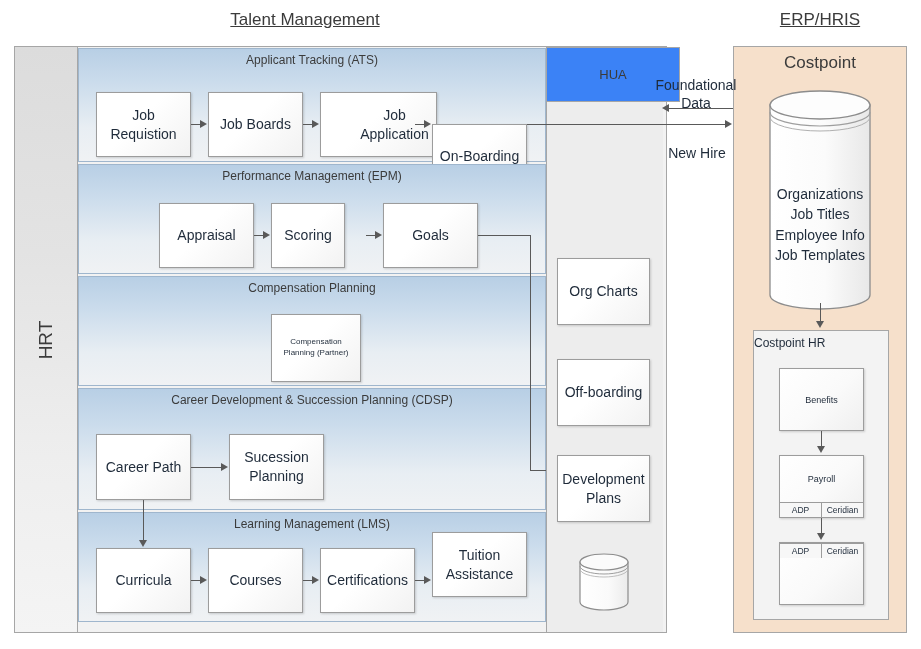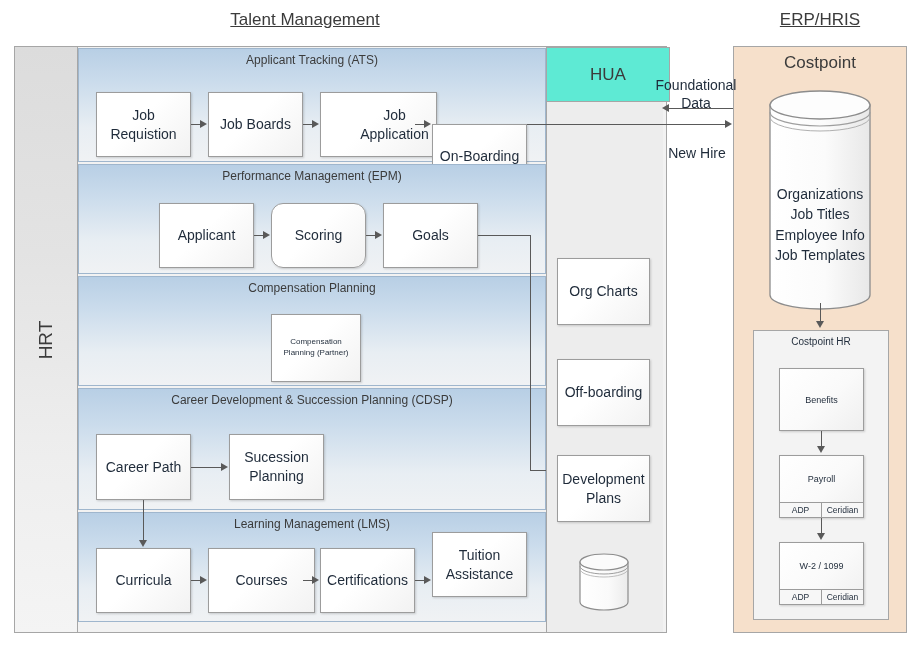--- a/index.html
+++ b/index.html
@@ -27,24 +27,24 @@
 
   
   .band{border:1px solid #9fb6cd;
         background:linear-gradient(180deg,#b8cfe5 0%,#cbdcec 30%,#e8eef3 70%,#f0f2f4 100%);}
   .band-title{position:absolute;left:0;right:0;top:4px;text-align:center;
               font-size:12px;color:#3b3b3b;white-space:nowrap;}
 
   
   .hua-lane{left:546px;top:47px;width:117px;height:585px;
             border-left:1px solid #a6a6a6;background:#ededed;}
-  .hua-head{left:546px;top:47px;width:124px;height:55px;
-            background:#5eead4;border:1px solid #a6a6a6;
+  .hua-head{left:546px;top:47px;width:134px;height:55px;
+            background:#3b82f6;border:1px solid #a6a6a6;
             display:flex;align-items:center;justify-content:center;
-            font-size:17px;color:#3b3b3b;}
+            font-size:13px;color:#3b3b3b;}
 
   
   .pbox{border:1px solid #9c9c9c;
         background:linear-gradient(135deg,#ffffff 0%,#ffffff 45%,#f2f2f2 100%);
         box-shadow:1px 1px 2px rgba(0,0,0,.16);
         display:flex;align-items:center;justify-content:center;text-align:center;
         font-size:14px;color:#1f2b3a;line-height:1.35;padding:2px;}
   .pbox.small{font-size:8px;}
 
   
@@ -60,22 +60,22 @@
   .conn-lbl{font-size:14px;color:#1f2b3a;text-align:center;line-height:1.3;white-space:nowrap;}
 
   
   .cyl{position:absolute;}
   .cyl svg{display:block;}
   .cyl-text{position:absolute;left:0;right:0;text-align:center;
             font-size:14px;color:#1f2b3a;line-height:1.45;}
 
   
   .cphr{border:1px solid #a6a6a6;background:#f3f3f3;}
-  .cphr-title{position:absolute;left:0;right:0;top:5px;text-align:center;
-              font-size:10px;color:#1f2b3a;}
+  .cphr-title{position:absolute;left:0;right:0;top:5px;text-align:left;
+              font-size:12px;color:#1f2b3a;}
   .sub-row{display:flex;border-top:1px solid #9c9c9c;width:100%;}
   .sub-cell{flex:1;text-align:center;font-size:8.5px;color:#1f2b3a;
             padding:2px 0;background:#f7f7f7;}
   .sub-cell + .sub-cell{border-left:1px solid #9c9c9c;}
   .vbox{border:1px solid #9c9c9c;background:linear-gradient(135deg,#ffffff 0%,#fafafa 55%,#efefef 100%);
         box-shadow:1px 1px 2px rgba(0,0,0,.16);
         display:flex;flex-direction:column;justify-content:space-between;}
   .vbox .vlabel{flex:1;display:flex;align-items:center;justify-content:center;
                 font-size:9px;color:#1f2b3a;}
 </style>
@@ -104,22 +104,22 @@
 <div class="abs ln lnh" style="left:191px;top:124px;width:10px;"></div>
 <div class="abs arrow-r" style="left:200px;top:120px;"></div>
 <div class="abs ln lnh" style="left:303px;top:124px;width:10px;"></div>
 <div class="abs arrow-r" style="left:312px;top:120px;"></div>
 <div class="abs ln lnh" style="left:415px;top:124px;width:10px;"></div>
 <div class="abs arrow-r" style="left:424px;top:120px;"></div>
 
 <div class="abs band" style="left:78px;top:164px;width:468px;height:110px;">
   <div class="band-title">Performance Management (EPM)</div>
 </div>
-<div class="abs pbox" style="left:159px;top:203px;width:95px;height:65px;">Applicant</div>
-<div class="abs pbox" style="left:271px;top:203px;width:95px;height:65px;border-radius:12px;">Scoring</div>
+<div class="abs pbox" style="left:159px;top:203px;width:95px;height:65px;">Appraisal</div>
+<div class="abs pbox" style="left:271px;top:203px;width:74px;height:65px;">Scoring</div>
 <div class="abs pbox" style="left:383px;top:203px;width:95px;height:65px;">Goals</div>
 <div class="abs ln lnh" style="left:254px;top:235px;width:10px;"></div>
 <div class="abs arrow-r" style="left:263px;top:231px;"></div>
 <div class="abs ln lnh" style="left:366px;top:235px;width:10px;"></div>
 <div class="abs arrow-r" style="left:375px;top:231px;"></div>
 
 <div class="abs band" style="left:78px;top:276px;width:468px;height:110px;">
   <div class="band-title">Compensation Planning</div>
 </div>
 <div class="abs pbox small" style="left:271px;top:314px;width:90px;height:68px;">Compensation Planning (Partner)</div>
@@ -129,21 +129,21 @@
 </div>
 <div class="abs pbox" style="left:96px;top:434px;width:95px;height:66px;">Career Path</div>
 <div class="abs pbox" style="left:229px;top:434px;width:95px;height:66px;">Sucession Planning</div>
 <div class="abs ln lnh" style="left:191px;top:467px;width:31px;"></div>
 <div class="abs arrow-r" style="left:221px;top:463px;"></div>
 
 <div class="abs band" style="left:78px;top:512px;width:468px;height:110px;">
   <div class="band-title">Learning Management (LMS)</div>
 </div>
 <div class="abs pbox" style="left:96px;top:548px;width:95px;height:65px;">Curricula</div>
-<div class="abs pbox" style="left:208px;top:548px;width:107px;height:65px;">Courses</div>
+<div class="abs pbox" style="left:208px;top:548px;width:95px;height:65px;">Courses</div>
 <div class="abs pbox" style="left:320px;top:548px;width:95px;height:65px;">Certifications</div>
 <div class="abs pbox" style="left:432px;top:532px;width:95px;height:65px;">Tuition Assistance</div>
 <div class="abs ln lnh" style="left:191px;top:580px;width:10px;"></div>
 <div class="abs arrow-r" style="left:200px;top:576px;"></div>
 <div class="abs ln lnh" style="left:303px;top:580px;width:10px;"></div>
 <div class="abs arrow-r" style="left:312px;top:576px;"></div>
 <div class="abs ln lnh" style="left:415px;top:580px;width:10px;"></div>
 <div class="abs arrow-r" style="left:424px;top:576px;"></div>
 
 <div class="abs ln lnv" style="left:143px;top:500px;height:40px;"></div>
@@ -219,21 +219,20 @@
   <div class="vlabel">Payroll</div>
   <div class="sub-row">
     <div class="sub-cell">ADP</div>
     <div class="sub-cell">Ceridian</div>
   </div>
 </div>
 <div class="abs ln lnv" style="left:821px;top:518px;height:17px;"></div>
 <div class="abs arrow-d" style="left:817px;top:533px;"></div>
 
 <div class="abs vbox" style="left:779px;top:542px;width:85px;height:63px;">
-  <div class="vlabel">W-2 / 1099</div>
   <div class="sub-row">
     <div class="sub-cell">ADP</div>
     <div class="sub-cell">Ceridian</div>
   </div>
 </div>
 
 <div class="abs conn-lbl" style="left:650px;top:76px;width:92px;white-space:normal;">Foundational Data</div>
 <div class="abs ln lnh" style="left:669px;top:108px;width:64px;"></div>
 <div class="abs arrow-l" style="left:662px;top:104px;"></div>
 

